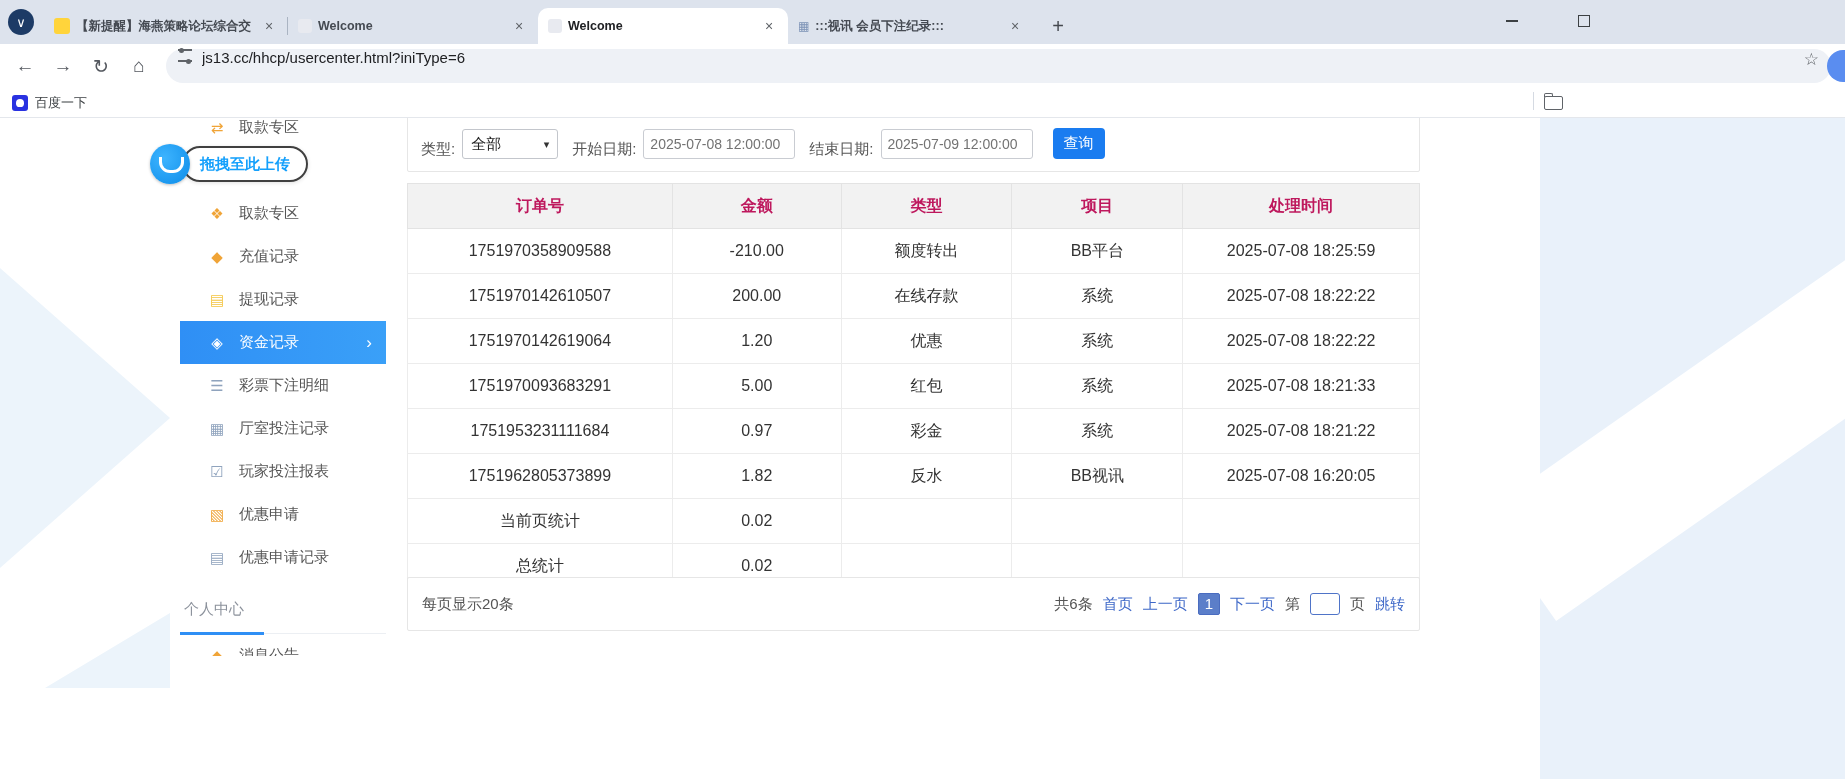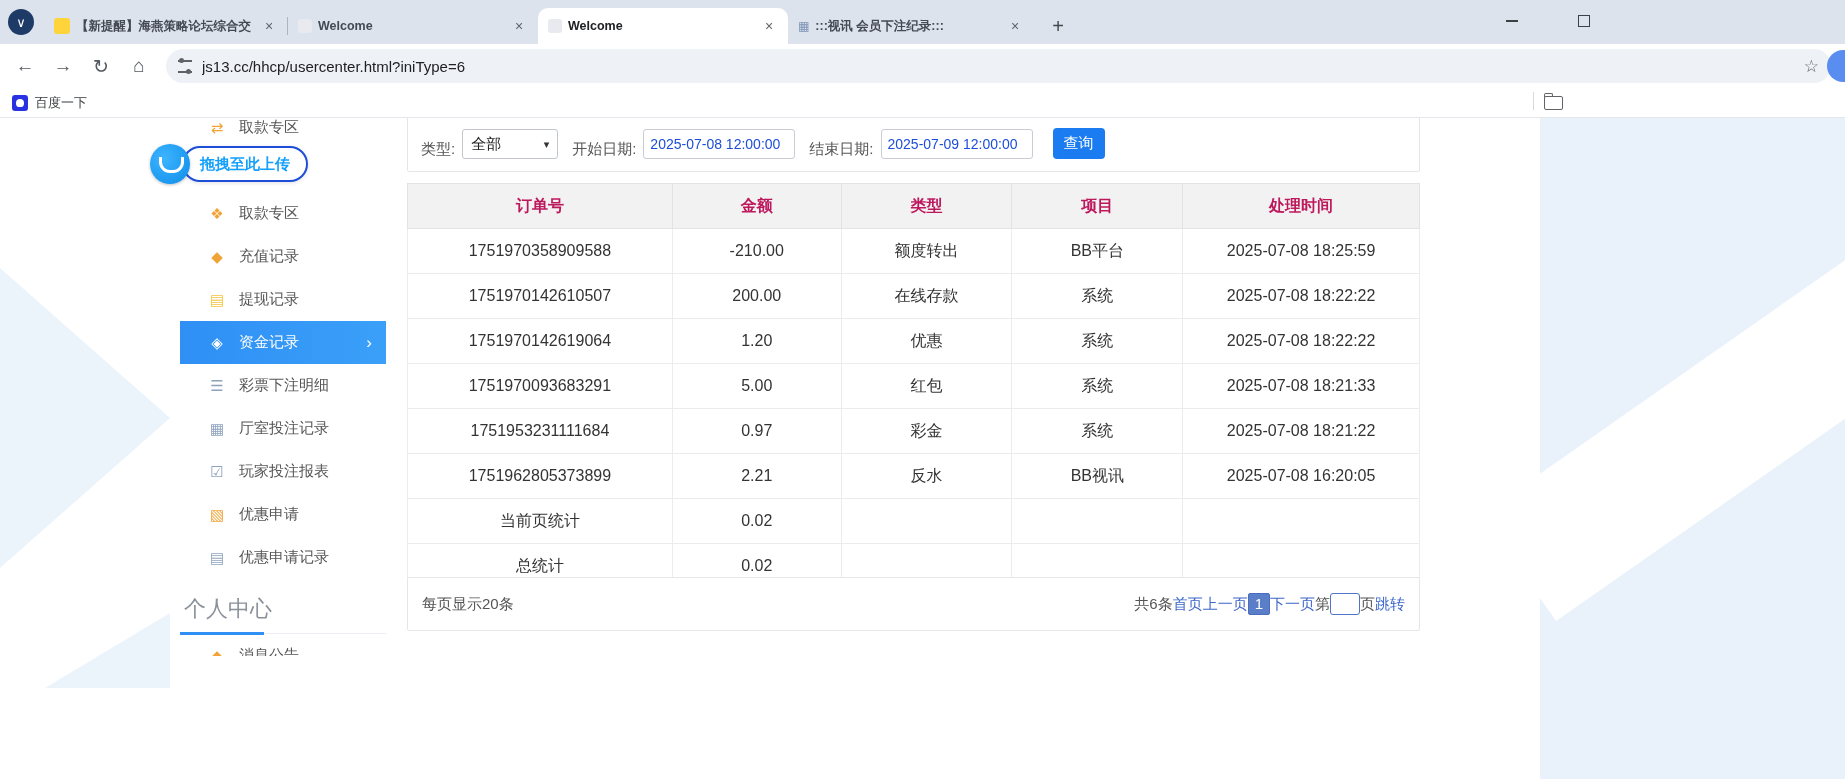--- a/index.html
+++ b/index.html
@@ -27,21 +27,21 @@
           font-size:20px;color:#44484f;border-radius:50%;cursor:pointer;align-self:center;}
   .btn-min,.btn-max{position:absolute;top:6px;width:40px;height:30px;display:flex;align-items:center;justify-content:center;cursor:pointer;}
   .btn-min{left:1492px;} .btn-max{left:1564px;}
   .btn-min i{display:block;width:12px;height:0;border-top:2px solid #3c4043;}
   .btn-max i{display:block;width:10px;height:10px;border:1.5px solid #3c4043;}
 
   
   .toolbar{position:absolute;top:44px;left:0;width:1845px;height:44px;background:#fff;display:flex;align-items:center;padding:0 6px;box-sizing:border-box;}
   .nav-btn{width:32px;height:32px;border-radius:50%;display:flex;align-items:center;justify-content:center;
            font-size:19px;color:#53575e;margin:0 3px;cursor:pointer;flex:none;}
-  .omnibox{flex:1;height:34px;background:#eef1f6;border-radius:17px;display:flex;align-items:center;
+  .omnibox{flex:1;height:34px;background:#eef1f6;border-radius:17px;display:flex;
            padding:0 12px;margin:0 8px;min-width:0;}
   .tune{width:14px;height:9px;border-top:2px solid #5f6368;border-bottom:2px solid #5f6368;position:relative;margin-right:10px;flex:none;}
   .tune::before,.tune::after{content:"";position:absolute;width:5px;height:5px;border-radius:50%;background:#5f6368;}
   .tune::before{left:1px;top:-3.5px;} .tune::after{right:1px;bottom:-3.5px;}
   .url-text{font-size:15px;color:#202124;white-space:nowrap;overflow:hidden;}
   .omni-star{margin-left:auto;font-size:17px;color:#5f6368;cursor:pointer;flex:none;}
   .avatar{position:absolute;right:-14px;top:50px;width:32px;height:32px;border-radius:50%;background:#5a8df0;}
 
   
   .bookmarks{position:absolute;top:88px;left:0;width:1845px;height:30px;background:#fff;border-bottom:1px solid #e4e7ec;
@@ -62,53 +62,53 @@
   .right-deco{position:absolute;left:1540px;top:0;width:305px;height:661px;background:#e9f1fa;overflow:hidden;}
   .right-deco .band{position:absolute;left:-70px;top:230px;width:540px;height:130px;background:#fff;transform:rotate(-35deg);}
 
   
   .sidebar{position:absolute;left:180px;top:-12px;width:206px;height:550px;overflow:hidden;background:transparent;}
   .side-item{height:43px;display:flex;align-items:center;padding-left:26px;box-sizing:border-box;font-size:15px;color:#555;cursor:pointer;}
   .side-item .ico{width:22px;text-align:center;font-size:15px;margin-right:11px;flex:none;}
   .ic-or{color:#f0a437;} .ic-ye{color:#f4c542;} .ic-bl{color:#8fa3bd;} .ic-wh{color:#fff;}
   .side-item.active{background:linear-gradient(90deg,#2f8ff5,#3aa0f8);color:#fff;}
   .side-item.active .chev{margin-left:auto;margin-right:14px;color:#fff;font-size:17px;}
-  .side-section{height:48px;display:flex;align-items:center;padding-left:4px;font-size:22px;color:#8b919b;
+  .side-section{height:48px;display:flex;align-items:center;padding-left:4px;font-size:15px;color:#8b919b;
                 position:relative;border-bottom:1px solid #eceff3;margin-top:6px;}
   .side-section::after{content:"";position:absolute;left:0;bottom:-2px;width:84px;height:3px;background:#2f8ff5;}
 
   
   .upload-overlay{position:absolute;left:150px;top:26px;display:flex;align-items:center;z-index:30;}
   .ovl-ico{width:40px;height:40px;border-radius:50%;background:radial-gradient(circle at 35% 35%,#3db4ff,#0d8ce8);
            position:relative;z-index:2;box-shadow:0 1px 3px rgba(0,0,0,.25);flex:none;}
   .ovl-ico::after{content:"";position:absolute;left:9px;top:13px;width:19px;height:13px;border:3px solid #fff;border-top:none;border-radius:0 0 11px 11px;}
-  .ovl-pill{margin-left:-8px;height:32px;line-height:32px;background:#fff;border:2px solid #1d4ed8;border-radius:20px;
+  .ovl-pill{margin-left:-8px;height:32px;line-height:32px;background:#fff;border:2px solid #404040;border-radius:20px;
             padding:0 16px 0 16px;color:#14a0fc;font-weight:bold;font-size:15px;box-shadow:0 1px 4px rgba(0,0,0,.12);}
 
   
   .main{position:absolute;left:407px;top:0;width:1013px;}
   .filter-box{position:absolute;top:-40px;left:0;width:1013px;height:94px;border:1px solid #e6e6e6;border-radius:2px;
               background:#fff;box-sizing:border-box;display:flex;align-items:flex-end;padding:0 0 12px 13px;}
   .filter-row{display:flex;align-items:flex-end;}
   .f-label{font-size:15px;color:#555;margin-right:7px;white-space:nowrap;}
   .f-select{width:96px;height:30px;border:1px solid #c3c6cc;border-radius:3px;background:#fff;display:flex;align-items:center;
             padding:0 8px;box-sizing:border-box;font-size:15px;color:#222;cursor:pointer;margin-right:14px;}
   .f-select .caret{margin-left:auto;font-size:11px;color:#333;}
-  .f-input{width:152px;height:30px;border:1px solid #c9ccd2;border-radius:3px;font-size:14px;color:#1d4ed8;
+  .f-input{width:152px;height:30px;border:1px solid #c9ccd2;border-radius:3px;font-size:14px;color:#737373;
            padding:0 6px;box-sizing:border-box;font-family:inherit;margin-right:14px;}
   .btn-query{width:52px;height:31px;background:#1a7cf0;color:#fff;border:none;border-radius:4px;font-size:15px;
              cursor:pointer;margin-left:6px;font-family:inherit;}
 
   .data-table{position:absolute;top:65px;left:0;width:1013px;border-collapse:collapse;background:#fff;}
   .data-table th{height:42px;background:#f2f2f2;font-size:16px;font-weight:bold;color:#be185d;border:1px solid #e3e3e3;}
   .data-table td{height:42px;font-size:16px;color:#333;text-align:center;border:1px solid #ececec;}
 
   .pager{position:absolute;top:459px;left:0;width:1013px;height:54px;border:1px solid #e6e6e6;border-radius:2px;background:#fff;
          box-sizing:border-box;display:flex;align-items:center;padding:0 14px;font-size:15px;color:#555;}
-  .pager-right{margin-left:auto;display:flex;align-items:center;justify-content:space-between;}
+  .pager-right{margin-left:auto;display:flex;align-items:center;gap:10px;justify-content:space-between;}
   .plink{color:#3e68c8;cursor:pointer;}
   .pcur{background:#5b7ec9;border:1px solid #4a6cc0;color:#fff;padding:0 6px;height:20px;line-height:20px;border-radius:2px;}
   .jump-input{width:30px;height:22px;border:1px solid #4f74c8;border-radius:3px;box-sizing:border-box;font-family:inherit;font-size:14px;text-align:center;}
 </style>
 </head>
 <body>
 
 <div class="screen">
 
   <div class="tabstrip">
@@ -311,21 +311,21 @@
           </tr>
           <tr>
             <td>1751953231111684</td>
             <td>0.97</td>
             <td>彩金</td>
             <td>系统</td>
             <td>2025-07-08 18:21:22</td>
           </tr>
           <tr>
             <td>1751962805373899</td>
-            <td>2.21</td>
+            <td>1.82</td>
             <td>反水</td>
             <td>BB视讯</td>
             <td>2025-07-08 16:20:05</td>
           </tr>
           <tr>
             <td>当前页统计</td>
             <td>0.02</td>
             <td></td>
             <td></td>
             <td></td>

